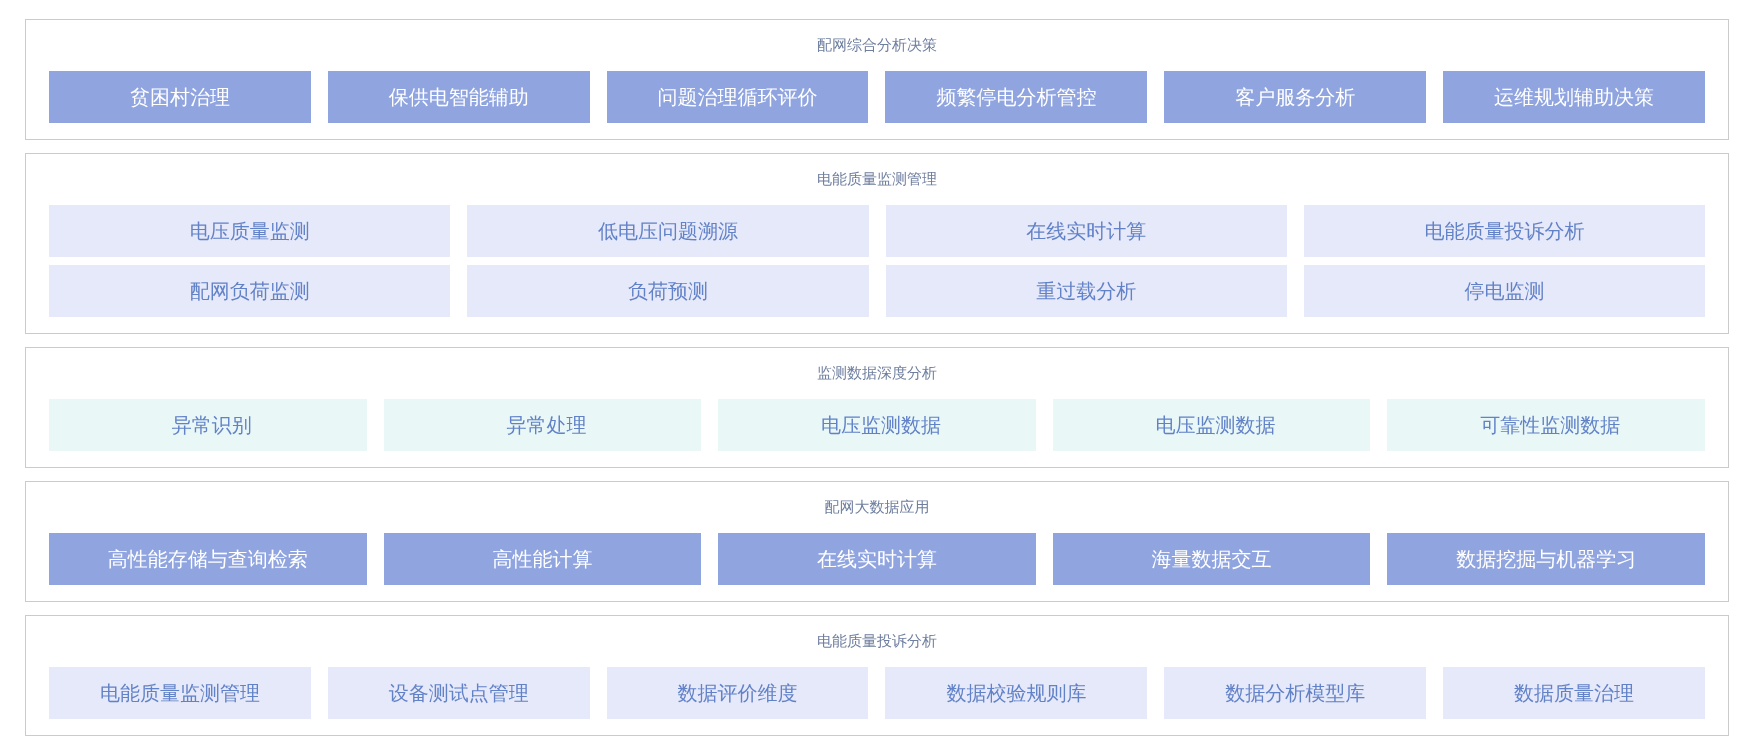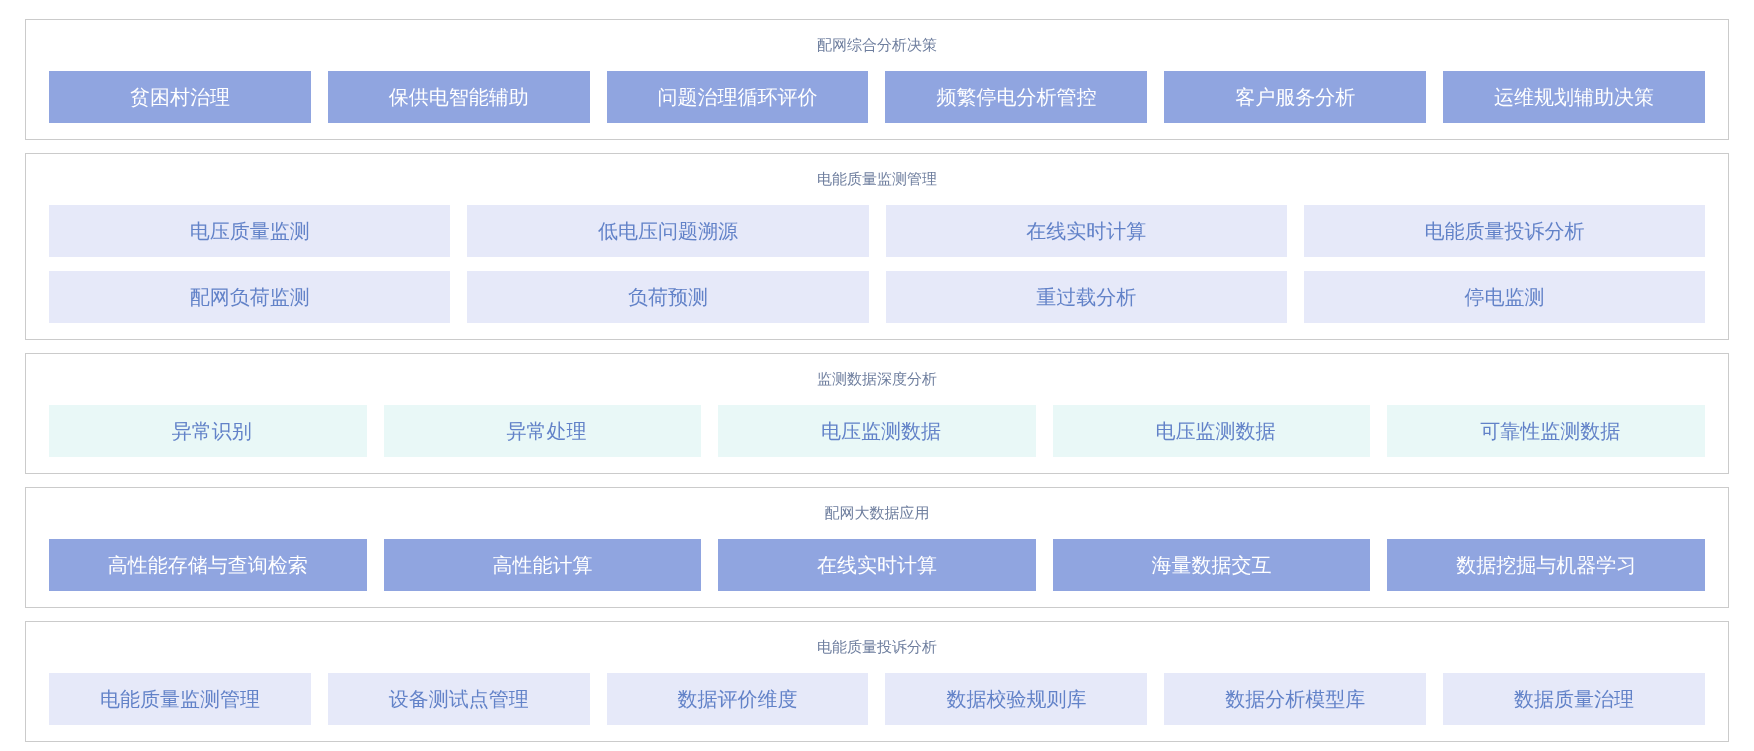--- a/index.html
+++ b/index.html
@@ -34,21 +34,21 @@
   .panel-title {
     margin: 0 0 14px 0;
     text-align: center;
     font-size: 15px;
     font-weight: 400;
     color: var(--title-text);
     line-height: 24px;
   }
   .rows { display: block; }
   .row { display: flex; gap: 17px; }
-  .row + .row { margin-top: 14px; justify-content: flex-end; }
+  .row + .row { margin-top: 8px; justify-content: flex-end; }
   .tile {
     flex: 1 1 0;
     height: 52px;
     display: flex;
     align-items: center;
     justify-content: center;
     font-size: 20px;
     line-height: 1;
     cursor: pointer;
     user-select: none;

